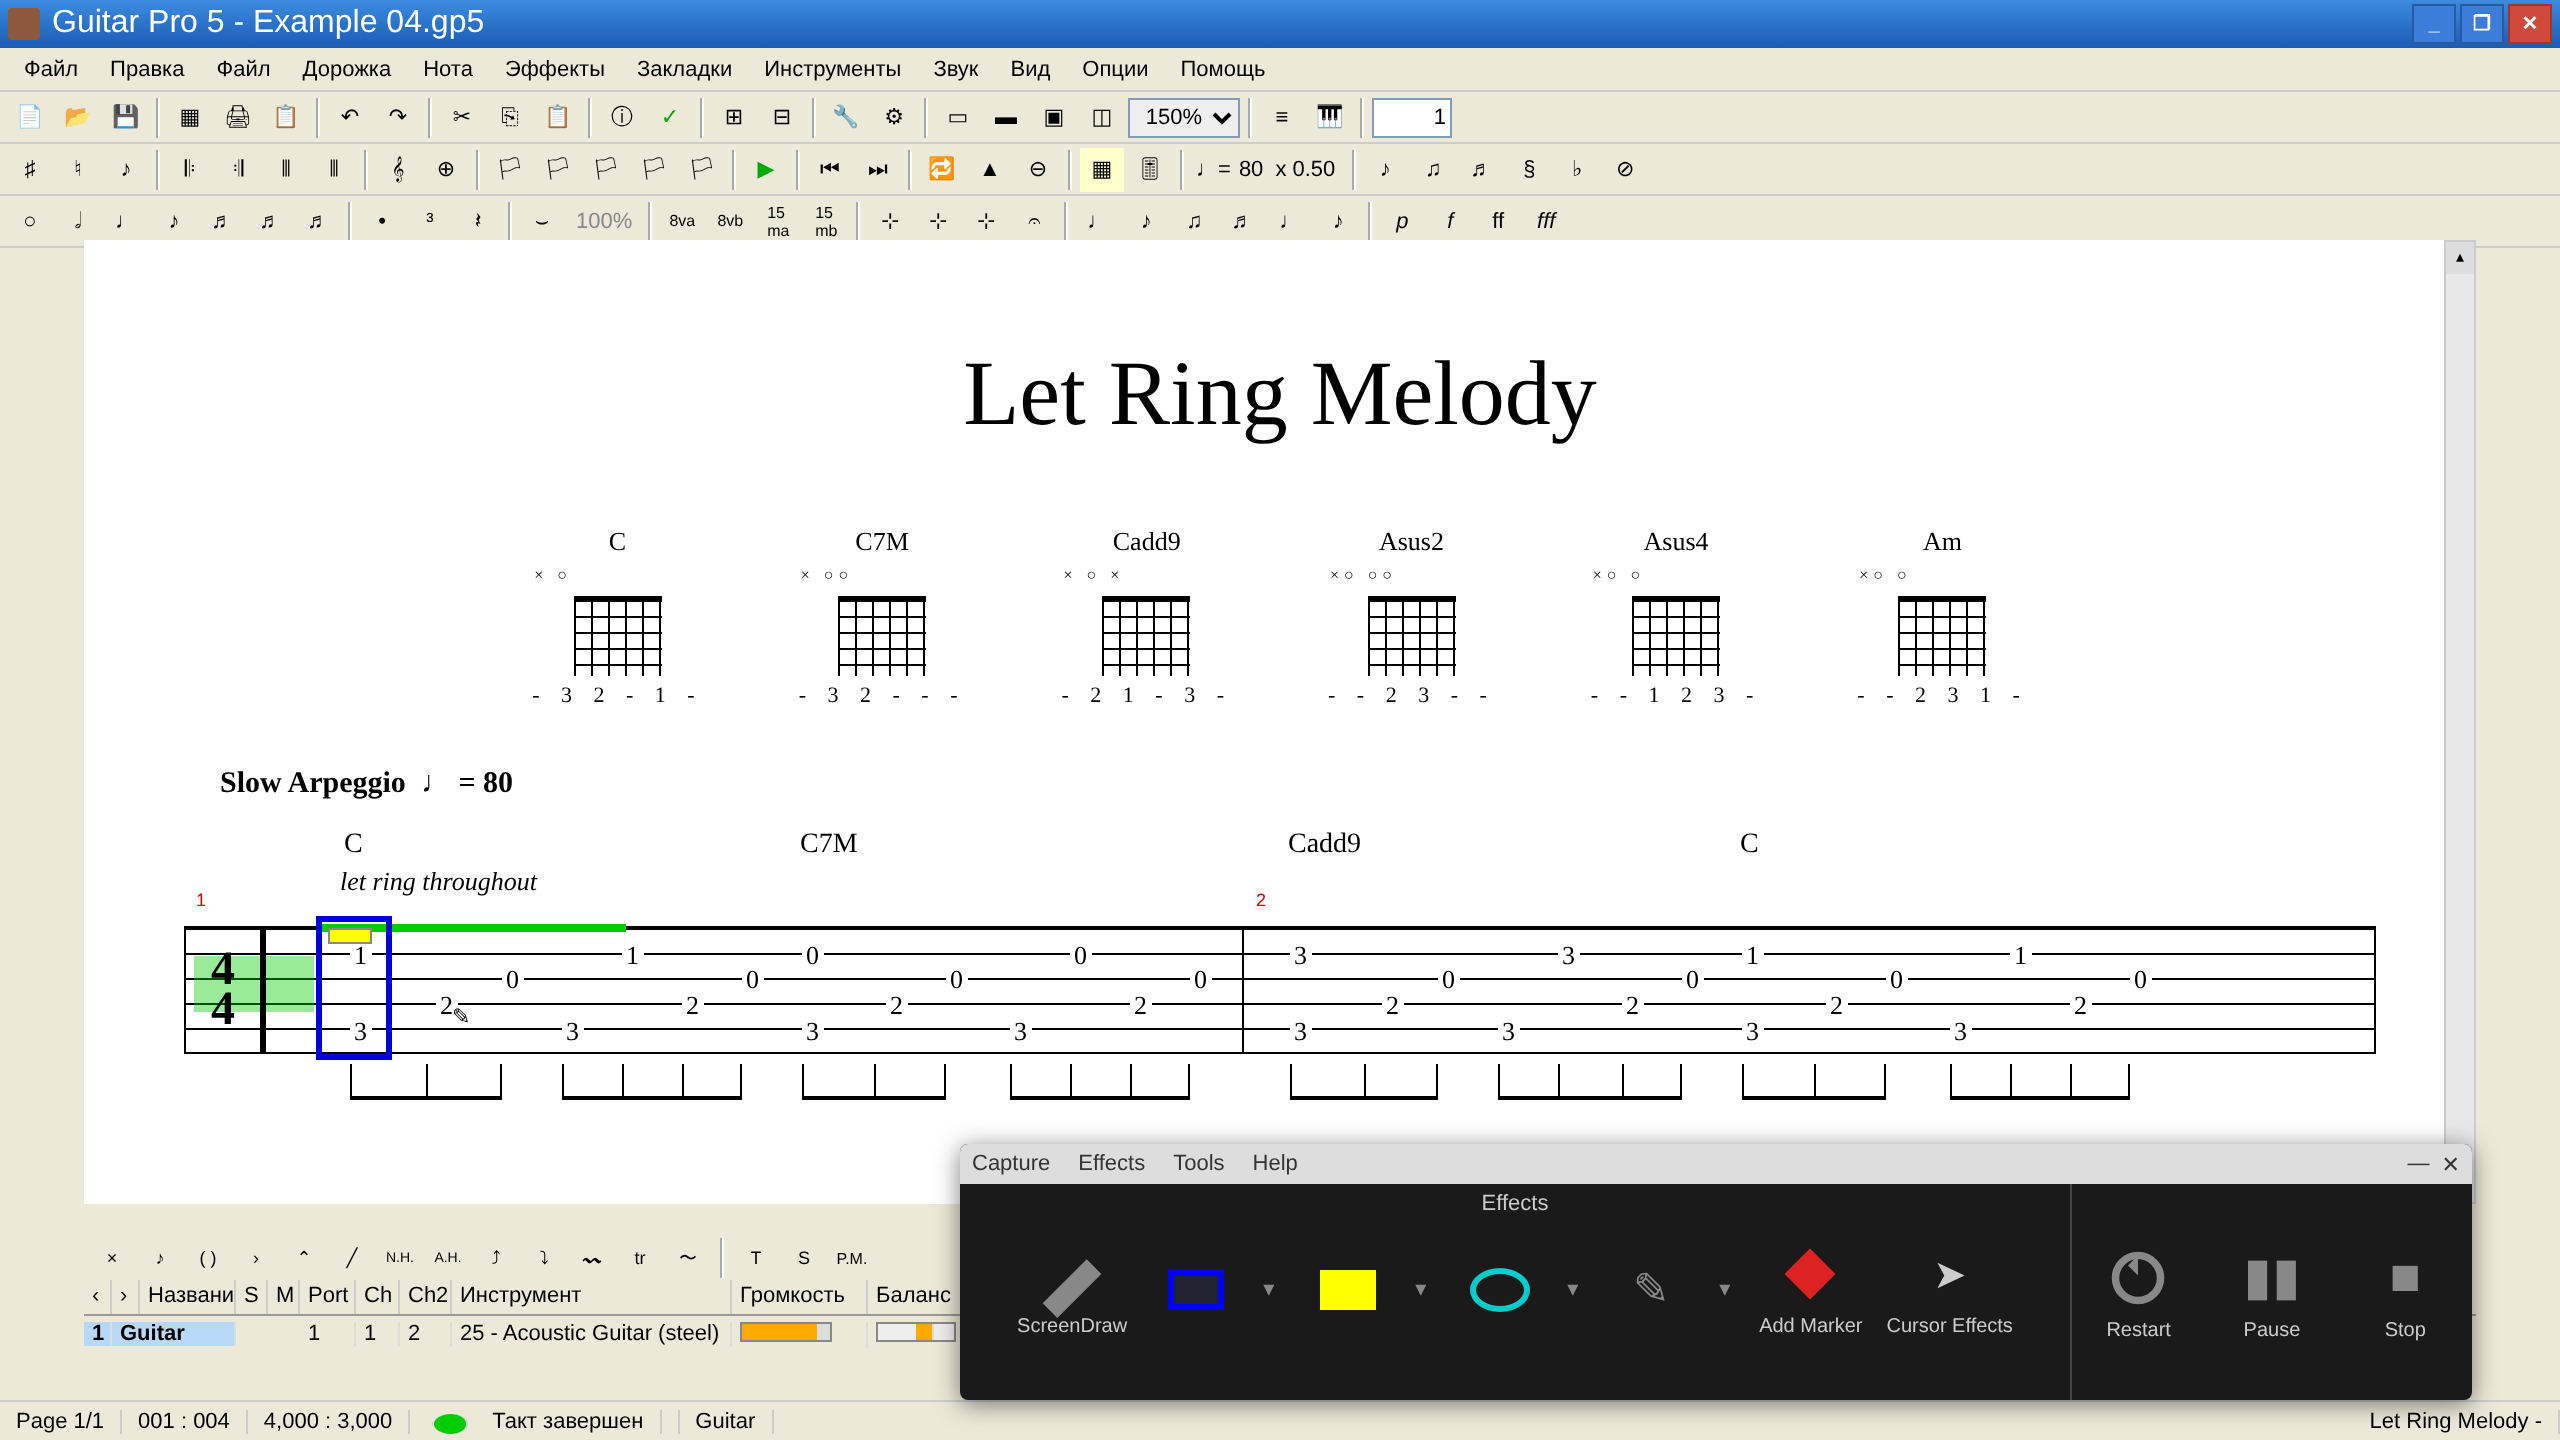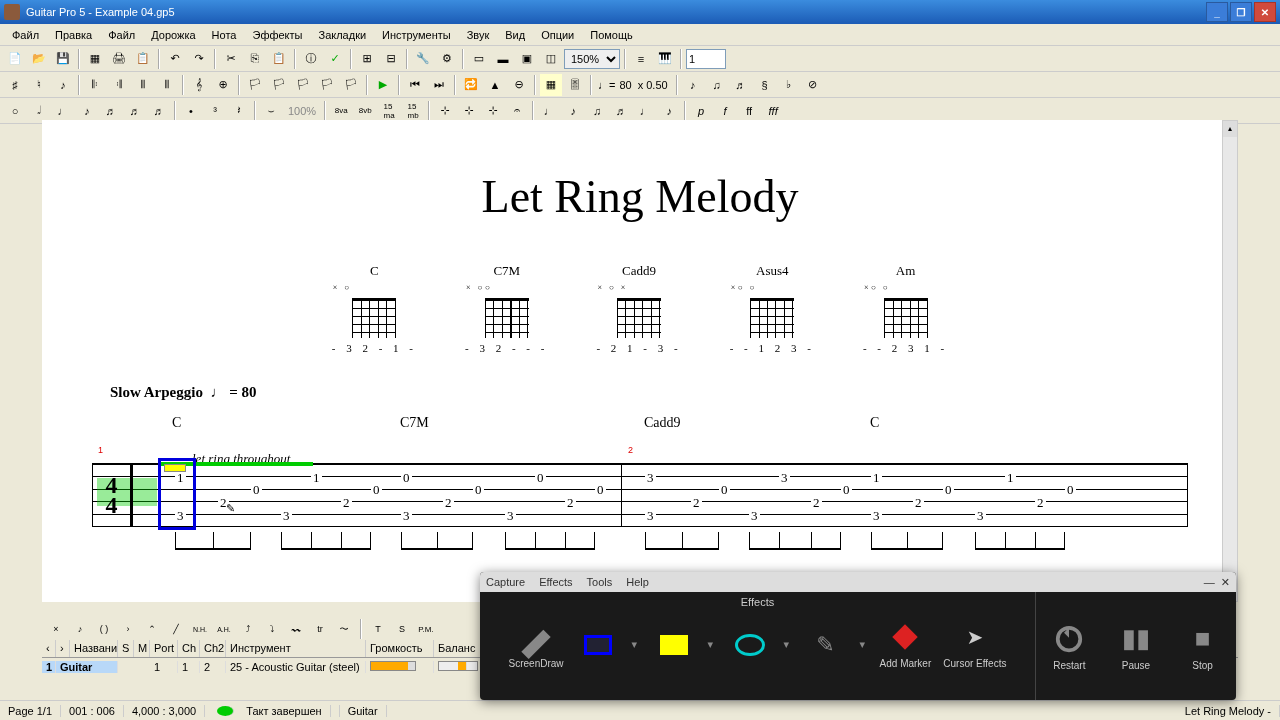--- a/index.html
+++ b/index.html
@@ -1,54 +1,54 @@
 <!DOCTYPE html>
 <html><head>
 <meta charset="utf-8">
 <style>
 * { box-sizing: border-box; margin: 0; padding: 0; }
 body { font-family: Arial, sans-serif; font-size: 11px; background: #ece9d8; overflow: hidden; width: 1280px; height: 720px; position: relative; }
 
 
 .titlebar { height: 24px; background: linear-gradient(#3b8cde, #1b5bb5); display: flex; align-items: center; padding: 0 4px; color: white; }
 .titlebar-icon { width: 16px; height: 16px; background: #8b5a3c; margin-right: 6px; border-radius: 2px; }
-.titlebar-text { flex: 1; font-size: 11px; }
+.titlebar-text { flex: 1; font-size: 16px; }
 .winbtn { width: 22px; height: 20px; margin-left: 2px; background: #3b7dd8; border: 1px solid #2a5a9e; display: flex; align-items: center; justify-content: center; color: white; font-size: 10px; font-weight: bold; }
 .winbtn.close { background: #d04a3c; border-color: #a83428; }
 
 
 .menubar { height: 22px; background: #ece9d8; display: flex; align-items: center; padding: 0 4px; border-bottom: 1px solid #ccc; }
 .menubar span { padding: 2px 8px; cursor: default; }
 
 
 .toolbar { height: 26px; background: #ece9d8; display: flex; align-items: center; padding: 2px 4px; border-bottom: 1px solid #ccc; gap: 2px; }
 .tbtn { width: 22px; height: 22px; border: 1px solid transparent; display: flex; align-items: center; justify-content: center; background: #ece9d8; }
 .tsep { width: 2px; height: 20px; border-left: 1px solid #aaa; border-right: 1px solid #fff; margin: 0 2px; }
-.tinput { width: 48px; height: 20px; border: 1px solid #7f9db9; font-size: 11px; padding: 0 2px; }
+.tinput { width: 48px; height: 20px; border: 1px solid #7f9db9; font-size: 11px; padding: 0 2px; text-align: right; }
 .tbtn.play { color: #0a0; }
 
 
 .doc-wrap { position: absolute; top: 120px; left: 42px; right: 42px; bottom: 118px; background: #0f172a; overflow: hidden; }
 .doc-page { position: absolute; inset: 0; background: white; padding: 30px 50px; font-family: Georgia, serif; overflow: hidden; }
 .doc-title { text-align: center; font-size: 46px; font-weight: normal; margin: 20px 0 40px; }
 .chord-row { display: flex; justify-content: center; gap: 48px; margin-bottom: 30px; }
 .chord { text-align: center; font-size: 13px; font-family: Georgia, serif; }
 .chord-name { margin-bottom: 4px; }
 .chord-grid { width: 44px; height: 46px; margin: 0 auto 4px; position: relative; }
 .chord-grid::before { content: ''; position: absolute; inset: 6px 0 0 0; background-image: repeating-linear-gradient(to right, #000 0 1px, transparent 1px 8.5px), repeating-linear-gradient(to bottom, #000 0 1px, transparent 1px 8px); border-top: 2px solid #000; }
 .chord-marks { font-size: 8px; letter-spacing: 2.5px; text-align: left; padding-left: 1px; }
 .chord-fing { font-size: 11px; letter-spacing: 4px; }
 
 .tempo-line { font-family: Georgia, serif; font-size: 15px; font-weight: bold; margin: 18px 0 14px 18px; }
 
 
 .tab-area { position: relative; margin-top: 8px; }
 .chord-labels { display: flex; font-family: Georgia, serif; font-size: 14px; position: relative; height: 18px; }
 .chord-labels span { position: absolute; }
-.letring { font-style: italic; font-family: Georgia, serif; font-size: 13px; position: absolute; left: 78px; top: 36px; margin-left: 22px; }
+.letring { font-style: italic; font-family: Georgia, serif; font-size: 13px; position: absolute; left: 78px; top: 18px; }
 .bar-num { position: absolute; font-size: 9px; color: #d00; font-family: Arial; }
 
 .staff { position: relative; height: 64px; margin-top: 30px; border: 1px solid #000; border-right: none; background-image: repeating-linear-gradient(to bottom, #000 0 1px, transparent 1px 12.5px); }
 .staff-start { position: absolute; left: 0; top: -1px; bottom: -1px; width: 40px; border-right: 3px solid #000; display: flex; align-items: center; }
 .timesig { font-family: Georgia, serif; font-size: 24px; font-weight: bold; line-height: 0.85; text-align: center; width: 100%; }
 .barline { position: absolute; top: 0; bottom: 0; width: 1px; background: #000; }
 .staff-end { position: absolute; right: 0; top: 0; bottom: 0; width: 1px; background: #000; }
 
 .green-hl { position: absolute; background: #0c0; height: 4px; }
 .cursor-box { position: absolute; border: 3px solid #00d; width: 38px; height: 72px; left: 65px; top: -6px; z-index: 5; }
@@ -269,20 +269,26 @@
           <div class="chord-name">C7M</div>
           <div class="chord-marks">×  ○○</div>
           <div class="chord-grid"></div>
           <div class="chord-fing">- 3 2 - - -</div>
         </div>
       <div class="chord">
           <div class="chord-name">Cadd9</div>
           <div class="chord-marks">× ○ ×</div>
           <div class="chord-grid"></div>
           <div class="chord-fing">- 2 1 - 3 -</div>
+        </div>
+      <div class="chord">
+          <div class="chord-name">Asus2</div>
+          <div class="chord-marks">×○  ○○</div>
+          <div class="chord-grid"></div>
+          <div class="chord-fing">- - 2 3 - -</div>
         </div>
       <div class="chord">
           <div class="chord-name">Asus4</div>
           <div class="chord-marks">×○  ○</div>
           <div class="chord-grid"></div>
           <div class="chord-fing">- - 1 2 3 -</div>
         </div>
       <div class="chord">
           <div class="chord-name">Am</div>
           <div class="chord-marks">×○  ○</div>
@@ -435,23 +441,23 @@
     <span style="width:22px">1</span>
     <span style="width:26px">2</span>
     <span style="width:140px">25 - Acoustic Guitar (steel)</span>
     <span style="width:68px"><span style="display:inline-block;width:46px;height:10px;background:linear-gradient(90deg,#fa0 85%,#ddd 85%);border:1px solid #888"></span></span>
     <span style="width:54px"><span style="display:inline-block;width:40px;height:10px;background:#eee;border:1px solid #888;position:relative"><span style="position:absolute;left:50%;top:0;bottom:0;width:2px;background:#fa0"></span></span></span>
   </div>
 </div>
 
 <div class="statusbar">
   <span>Page 1/1</span>
-  <span>001 : 006</span>
+  <span>001 : 004</span>
   <span>4,000 : 3,000</span>
-  <span style="display:flex;align-items:center">
+  <span style="display:flex;align-items:flex-end">
       <span class="status-dot"></span>
       <span>Такт завершен</span>
     </span>
   <span>Guitar</span>
   <span style="margin-left:auto">Let Ring Melody -</span>
 </div>
 
 <div class="capture-panel">
   <div class="capture-menu">
     <span>Capture</span>

